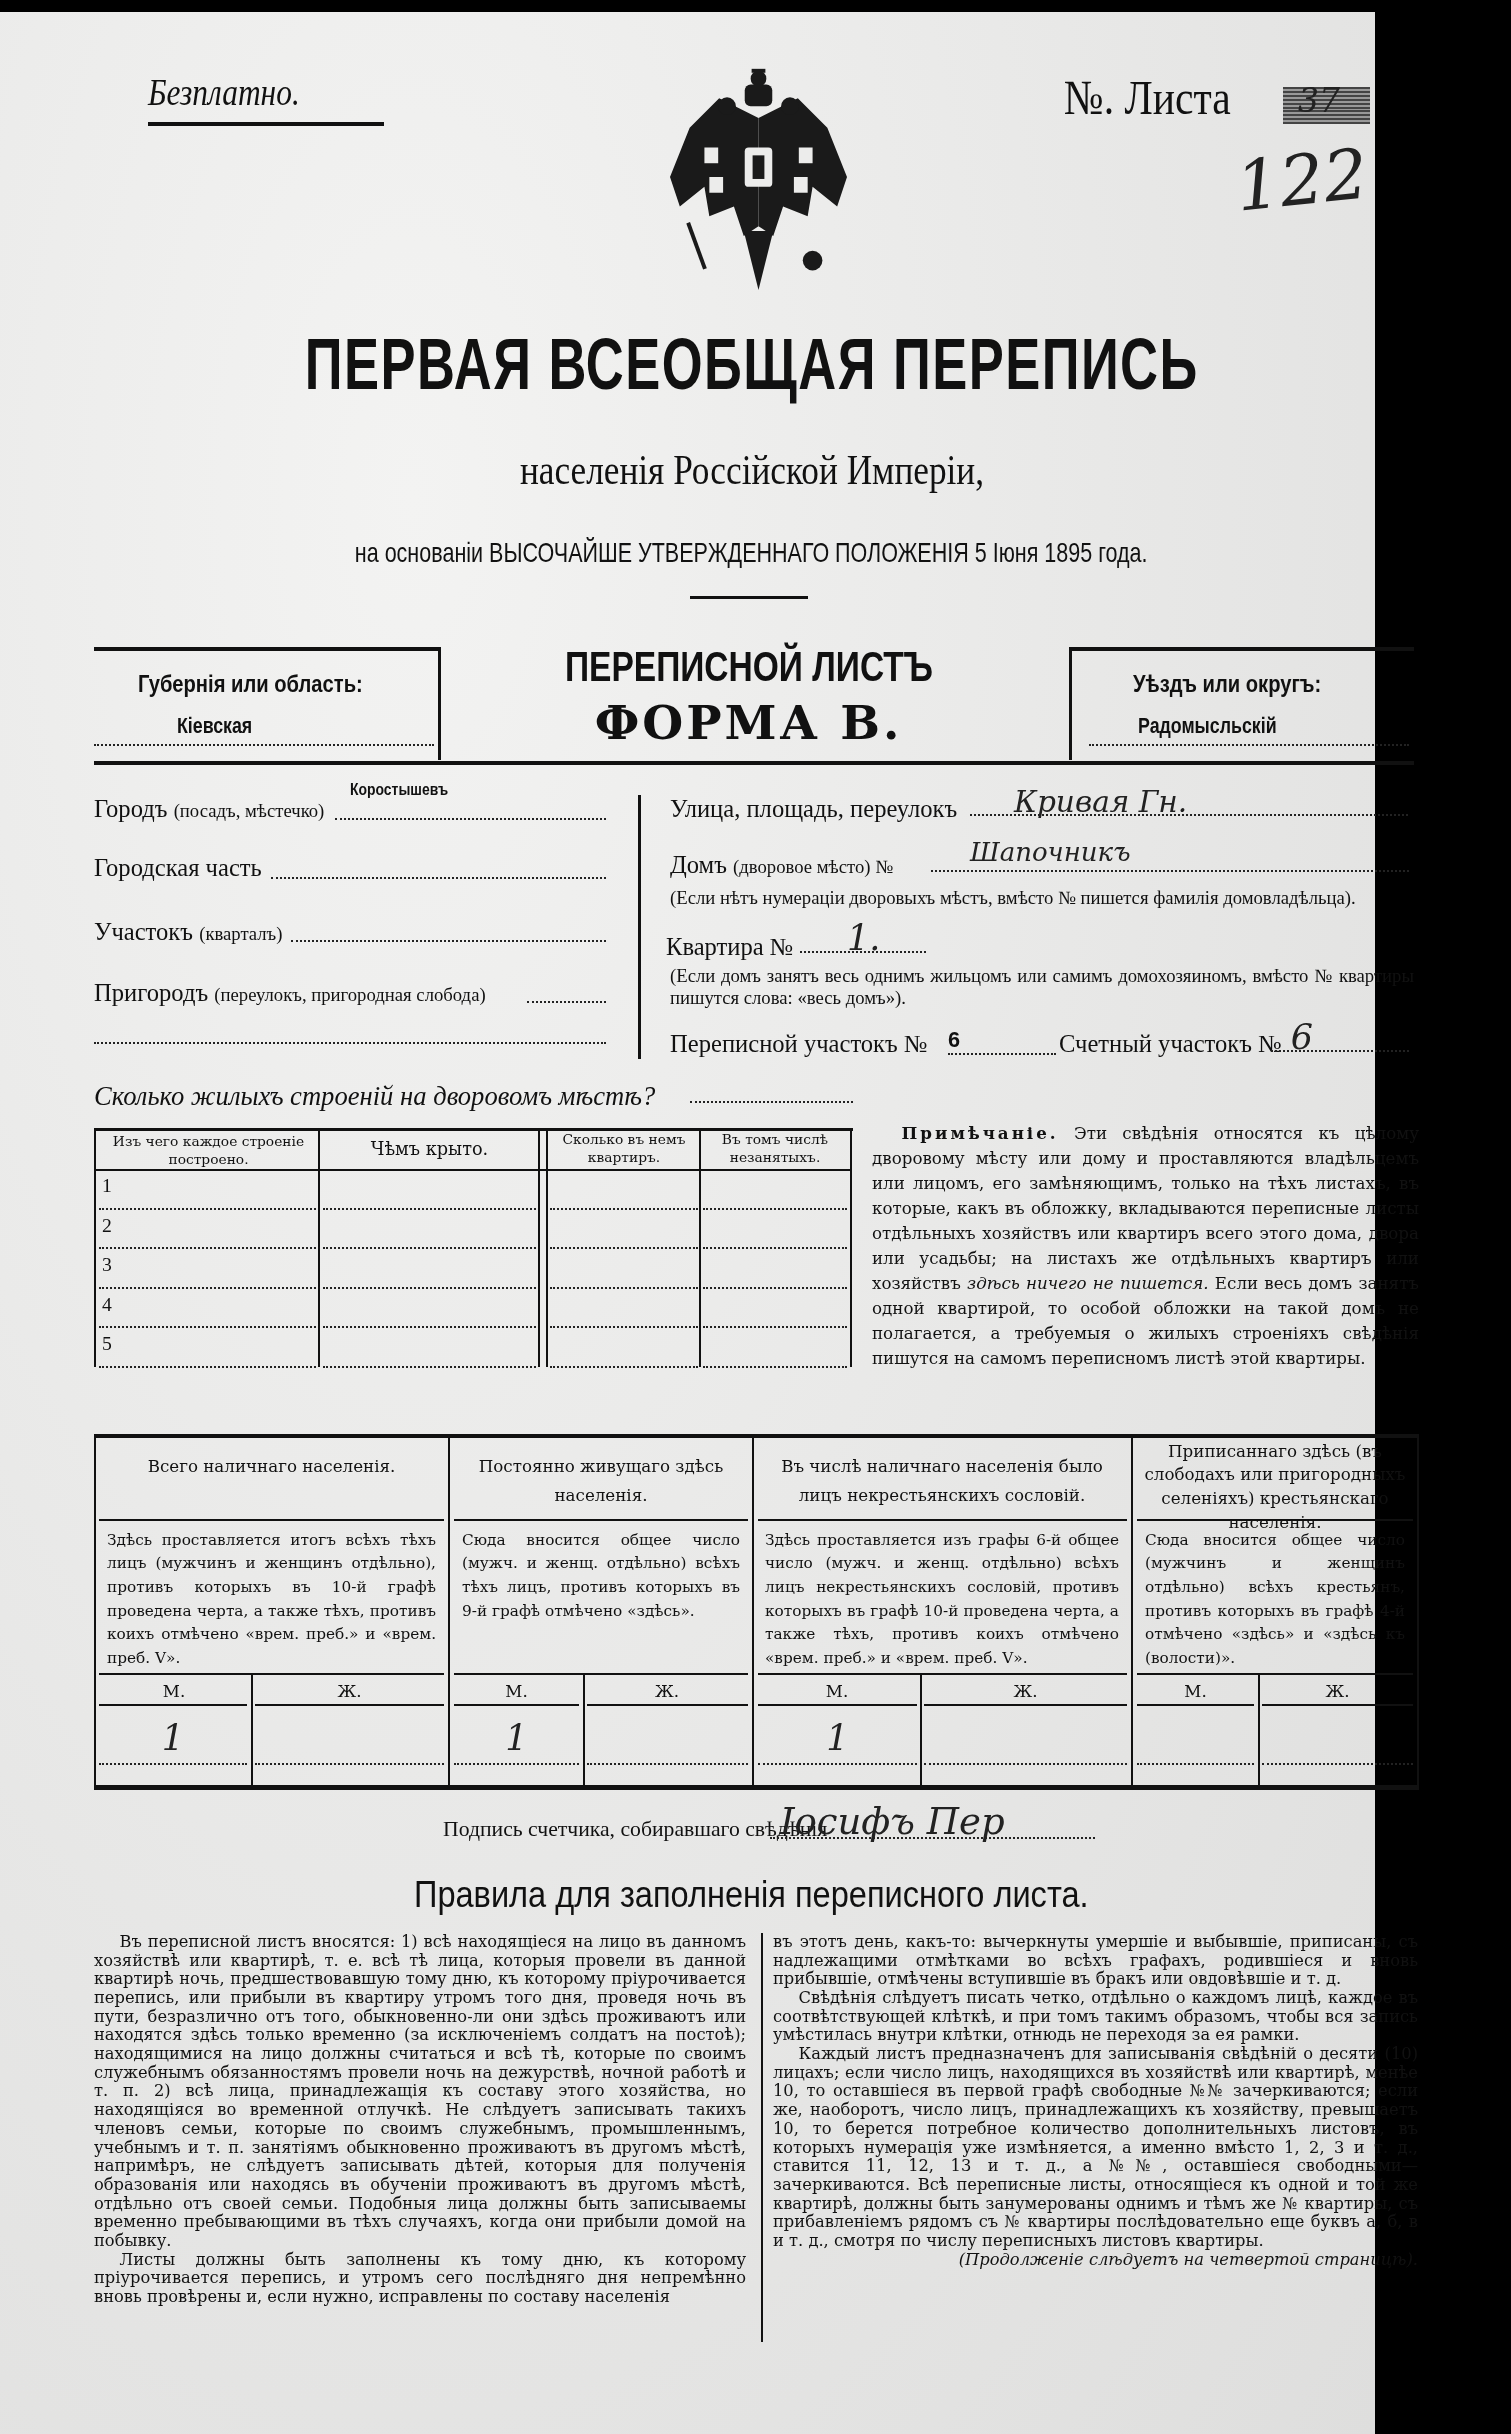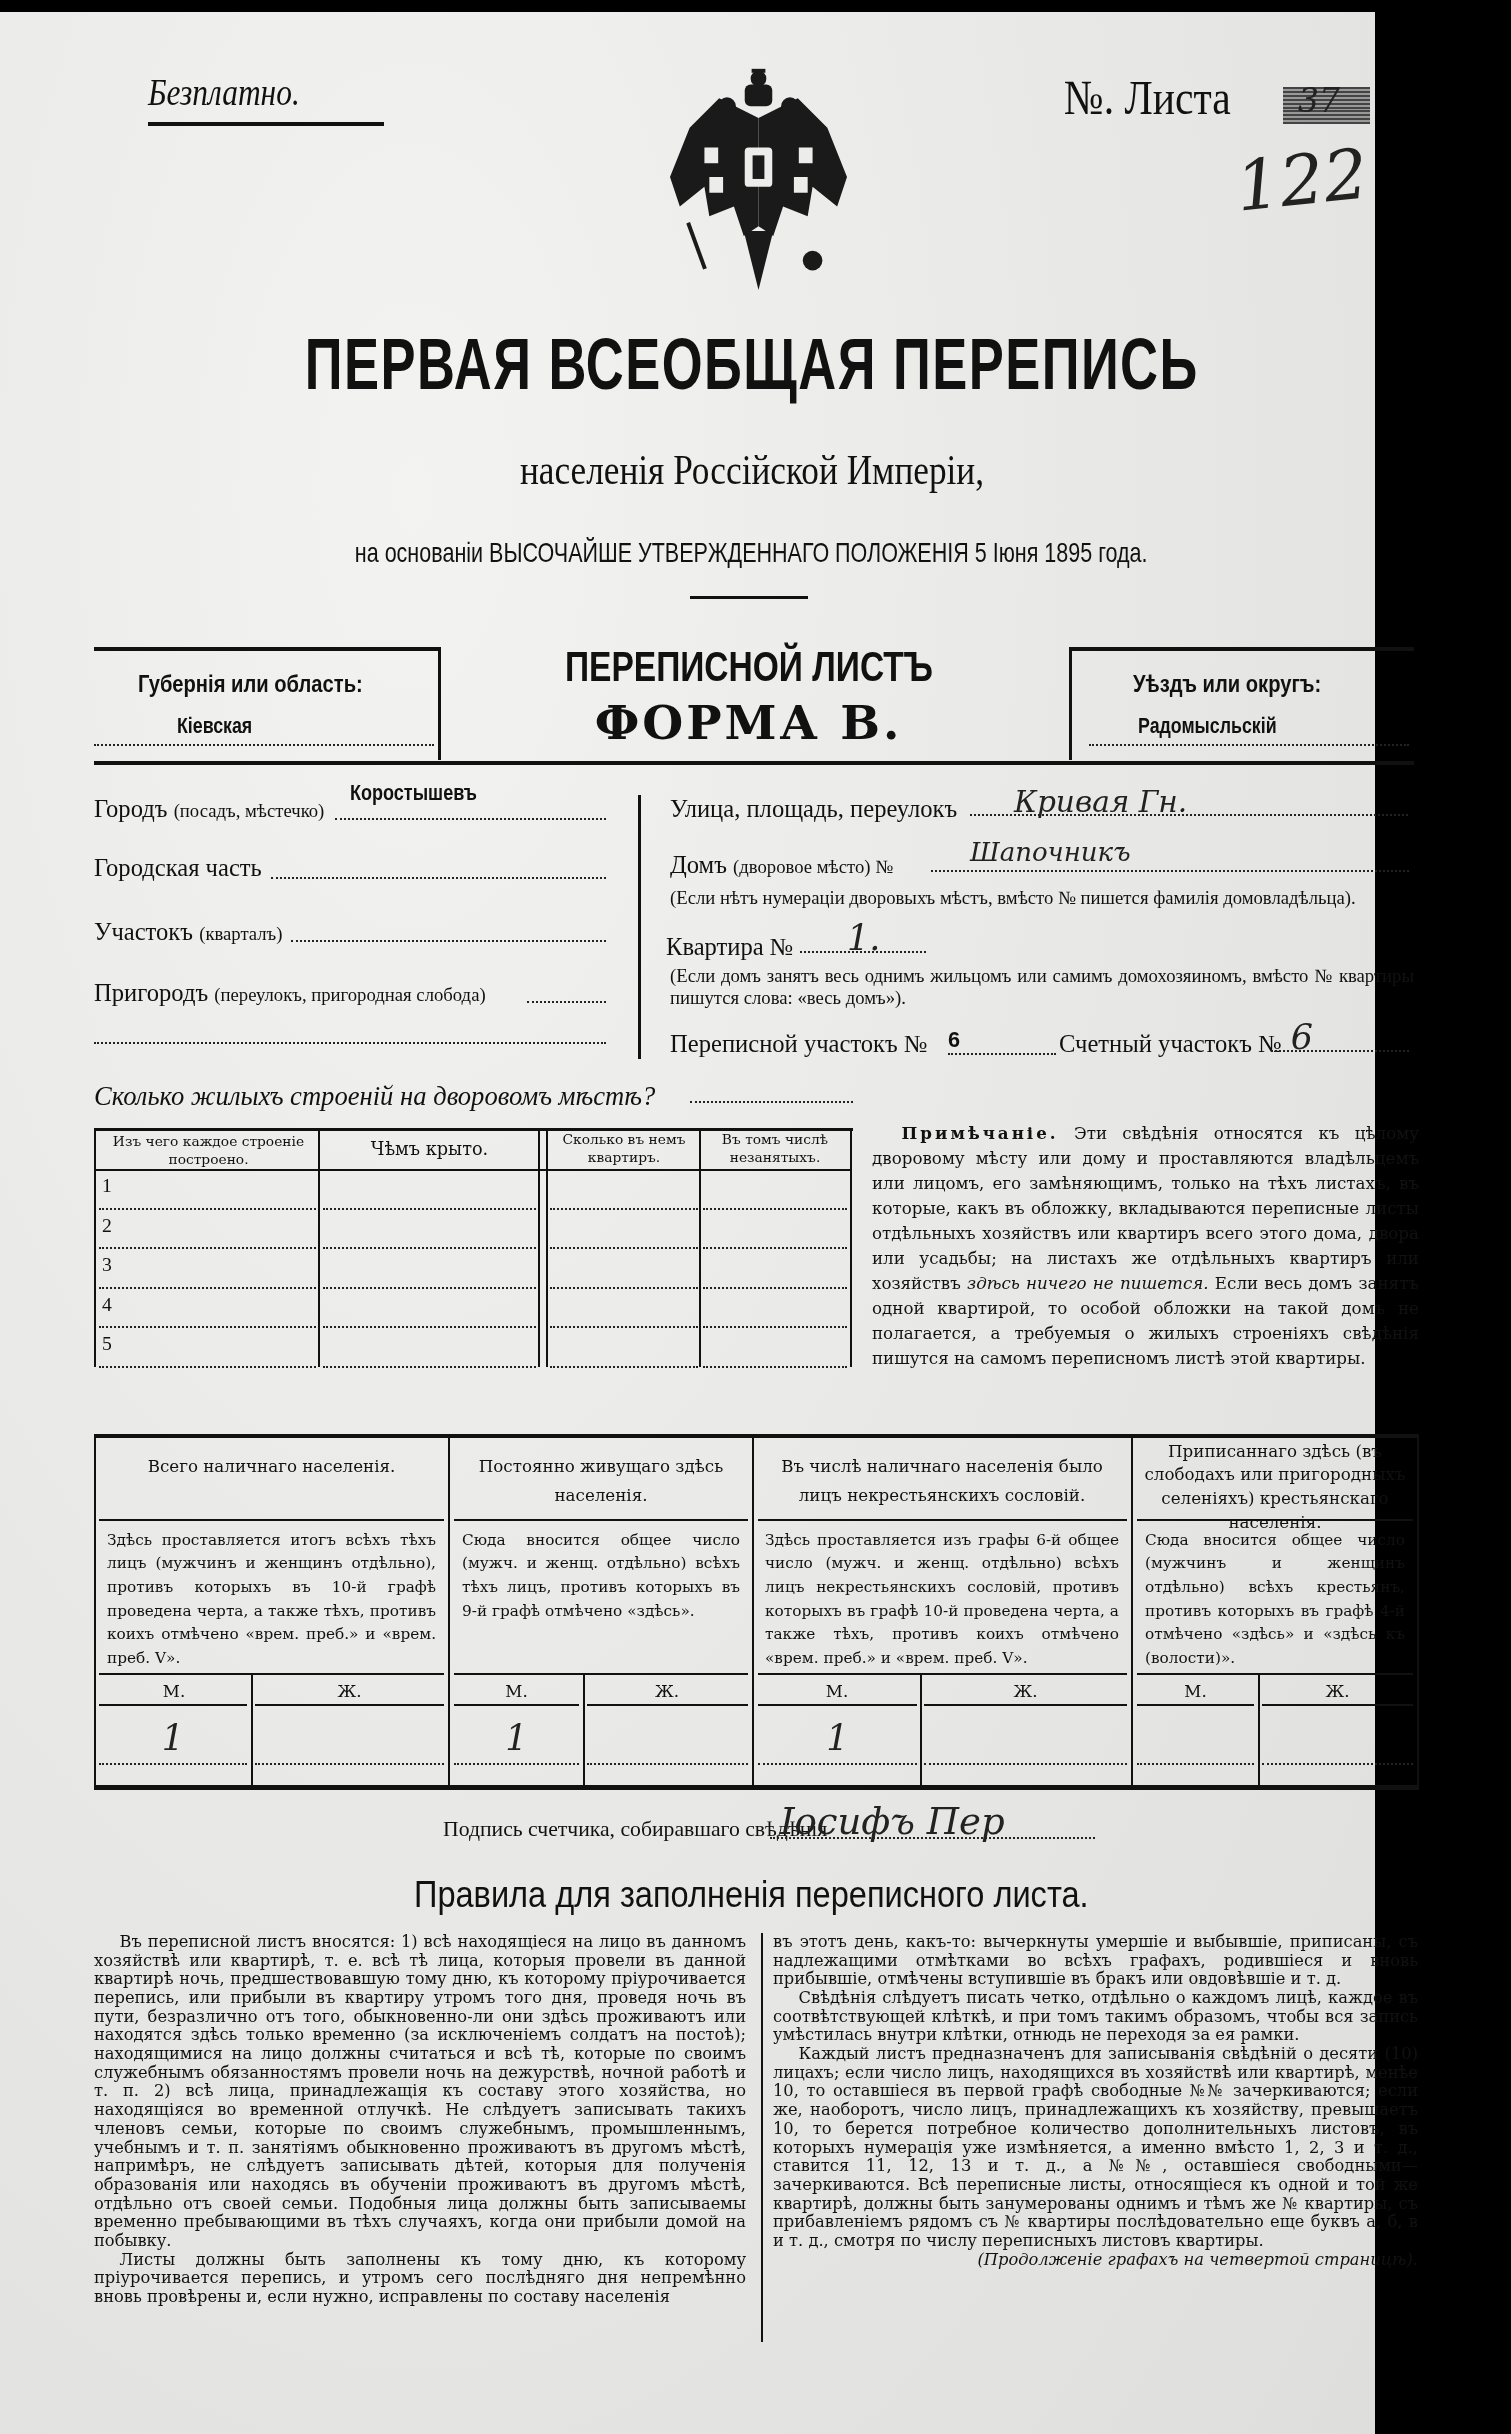--- a/index.html
+++ b/index.html
@@ -125,21 +125,21 @@
   <div class="abs dotline" style="left:94px;top:732px;width:340px;"></div>
 
   <div class="abs fh-title" style="top:630px;"><span>ПЕРЕПИСНОЙ ЛИСТЪ</span></div>
   <div class="abs fh-forma" style="top:683px;">ФОРМА В.</div>
 
   <div class="abs fh-label" style="left:1133px;top:658px;"><span>Уѣздъ или округъ:</span></div>
   <div class="abs fh-label" style="left:1138px;top:701px;font-size:21.7px;"><span>Радомысльскій</span></div>
   <div class="abs dotline" style="left:1089px;top:732px;width:320px;"></div>
 
   <div class="abs field-label" style="left:94px;top:783px;"><span>Городъ</span> <span class="small">(посадъ, мѣстечко)</span></div>
-  <div class="abs fh-label" style="left:350px;top:768px;font-size:22px;"><span>Коростышевъ</span></div>
+  <div class="abs fh-label" style="left:350px;top:768px;font-size:17px;"><span>Коростышевъ</span></div>
   <div class="abs dotline" style="left:335px;top:806px;width:271px;"></div>
 
   <div class="abs field-label" style="left:94px;top:842px;">Городская часть</div>
   <div class="abs dotline" style="left:271px;top:865px;width:335px;"></div>
 
   <div class="abs field-label" style="left:94px;top:906px;"><span>Участокъ</span> <span class="small">(кварталъ)</span></div>
   <div class="abs dotline" style="left:291px;top:928px;width:315px;"></div>
 
   <div class="abs field-label" style="left:94px;top:967px;"><span>Пригородъ</span> <span class="small">(переулокъ, пригородная слобода)</span></div>
   <div class="abs dotline" style="left:527px;top:989px;width:79px;"></div>
@@ -276,16 +276,16 @@
   <div class="abs rules-title"><span>Правила для заполненія переписного листа.</span></div>
   <div class="abs rules-col" style="left:94px;top:1921px;width:652px;">
     <p>Въ переписной листъ вносятся: 1) всѣ находящіеся на лицо въ данномъ хозяйствѣ или квартирѣ, т. е. всѣ тѣ лица, которыя провели въ данной квартирѣ ночь, предшествовавшую тому дню, къ которому пріурочивается перепись, или прибыли въ квартиру утромъ того дня, проведя ночь въ пути, безразлично отъ того, обыкновенно-ли они здѣсь проживаютъ или находятся здѣсь только временно (за исключеніемъ солдатъ на постоѣ); находящимися на лицо должны считаться и всѣ тѣ, которые по своимъ служебнымъ обязанностямъ провели ночь на дежурствѣ, ночной работѣ и т. п. 2) всѣ лица, принадлежащія къ составу этого хозяйства, но находящіяся во временной отлучкѣ. Не слѣдуетъ записывать такихъ членовъ семьи, которые по своимъ служебнымъ, промышленнымъ, учебнымъ и т. п. занятіямъ обыкновенно проживаютъ въ другомъ мѣстѣ, напримѣръ, не слѣдуетъ записывать дѣтей, которыя для полученія образованія или находясь въ обученіи проживаютъ въ другомъ мѣстѣ, отдѣльно отъ своей семьи. Подобныя лица должны быть записываемы временно пребывающими въ тѣхъ случаяхъ, когда они прибыли домой на побывку.</p>
     <p>Листы должны быть заполнены къ тому дню, къ которому пріурочивается перепись, и утромъ сего послѣдняго дня непремѣнно вновь провѣрены и, если нужно, исправлены по составу населенія</p>
   </div>
   <div class="vline" style="left:761px;top:1921px;width:2px;height:409px;"></div>
   <div class="abs rules-col" style="left:773px;top:1921px;width:645px;">
     <p style="text-indent:0">въ этотъ день, какъ-то: вычеркнуты умершіе и выбывшіе, приписаны, съ надлежащими отмѣтками во всѣхъ графахъ, родившіеся и вновь прибывшіе, отмѣчены вступившіе въ бракъ или овдовѣвшіе и т. д.</p>
     <p>Свѣдѣнія слѣдуетъ писать четко, отдѣльно о каждомъ лицѣ, каждое въ соотвѣтствующей клѣткѣ, и при томъ такимъ образомъ, чтобы вся запись умѣстилась внутри клѣтки, отнюдь не переходя за ея рамки.</p>
     <p>Каждый листъ предназначенъ для записыванія свѣдѣній о десяти (10) лицахъ; если число лицъ, находящихся въ хозяйствѣ или квартирѣ, менѣе 10, то оставшіеся въ первой графѣ свободные №№ зачеркиваются; если же, наоборотъ, число лицъ, принадлежащихъ къ хозяйству, превышаетъ 10, то берется потребное количество дополнительныхъ листовъ, въ которыхъ нумерація уже измѣняется, а именно вмѣсто 1, 2, 3 и т. д., ставится 11, 12, 13 и т. д., а №№, оставшіеся свободными—зачеркиваются. Всѣ переписные листы, относящіеся къ одной и той же квартирѣ, должны быть занумерованы однимъ и тѣмъ же № квартиры, съ прибавленіемъ рядомъ съ № квартиры послѣдовательно еще буквъ а, б, в и т. д., смотря по числу переписныхъ листовъ квартиры.</p>
-    <div class="continued">(Продолженіе графахъ на четвертой страницѣ).</div>
+    <div class="continued">(Продолженіе слѣдуетъ на четвертой страницѣ).</div>
   </div>
 </div>
 
 
 </body></html>

